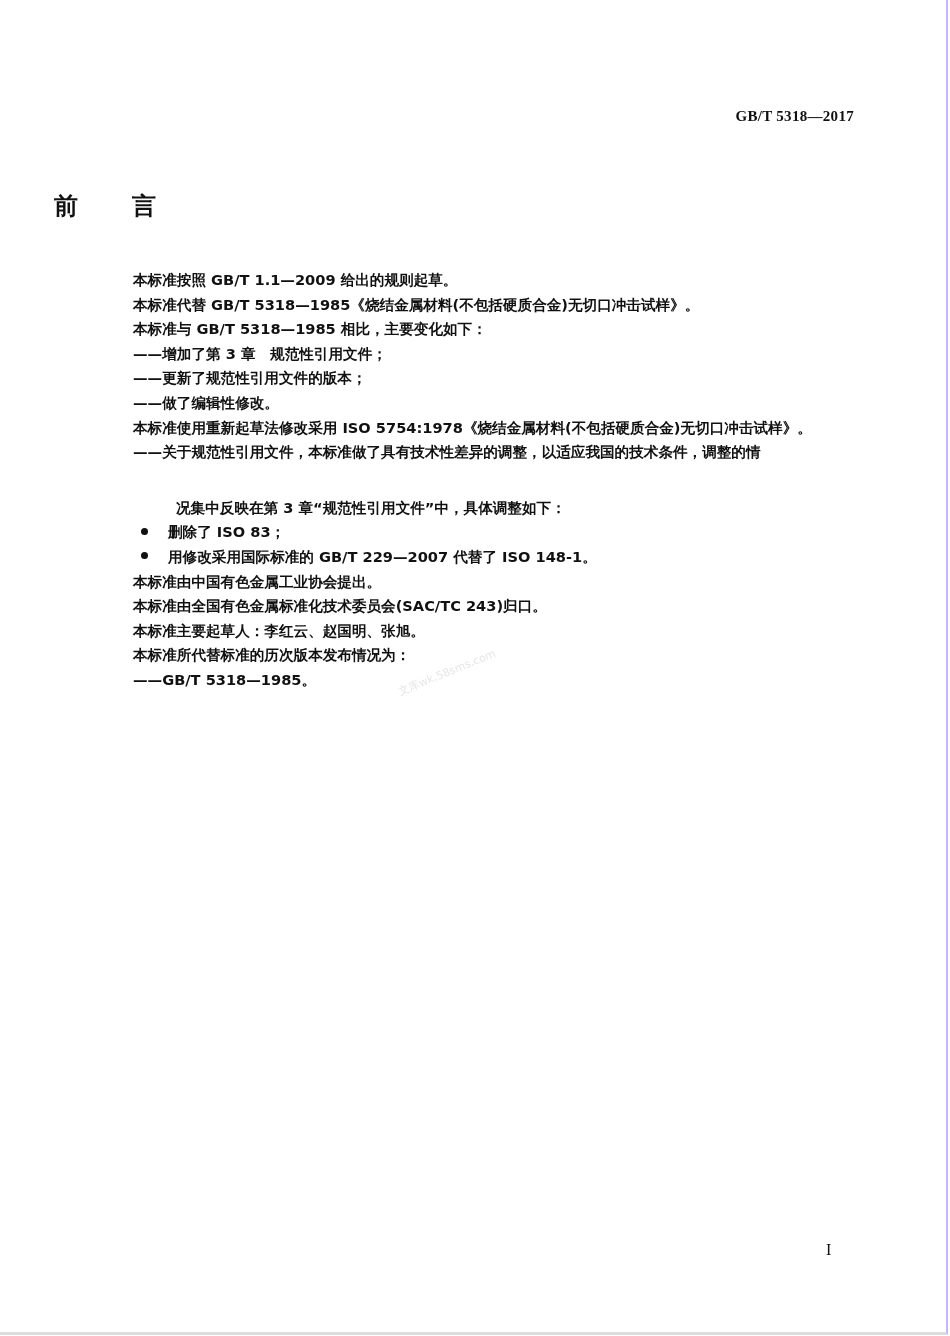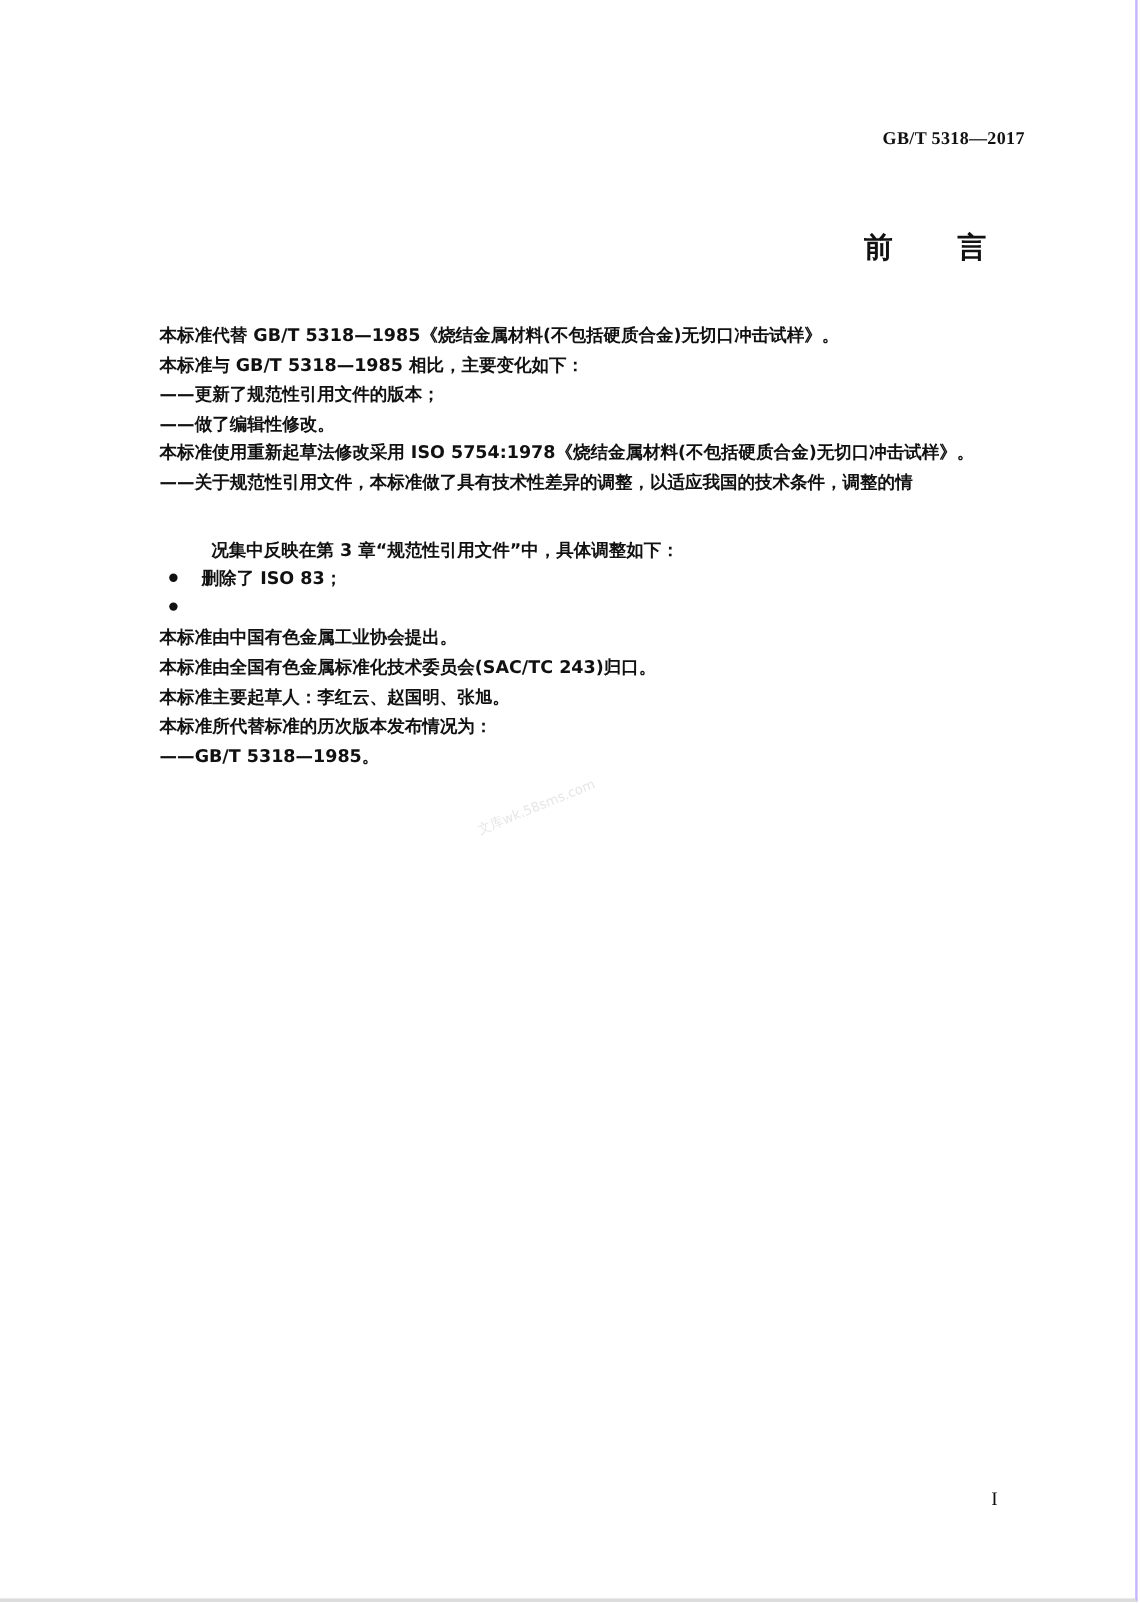--- a/index.html
+++ b/index.html
@@ -32,25 +32,25 @@
       font-family: "Liberation Serif", "DejaVu Serif", serif;
       font-weight: bold;
       font-size: 15px;
       letter-spacing: 0.3px;
     }
     .title {
       position: absolute;
       left: 0;
       width: 876px;
       top: 190px;
-      text-align: right;
+      text-align: left;
       font-weight: bold;
       font-size: 24px;
       letter-spacing: 54px;
-      padding-left: 82px;
+      padding-left: 54px;
       box-sizing: border-box;
     }
     .body-text {
       position: absolute;
       left: 133px;
       top: 268px;
       width: 730px;
       font-size: 14.6px;
       line-height: 24.6px;
     }
@@ -105,32 +105,34 @@
 </head>
 <body>
 
 <div class="page">
 
   <div class="std-code">GB/T 5318—2017</div>
 
   <div class="title">前言</div>
 
   <div class="body-text">
+    <div class="para">本标准按照 GB/T 1.1—2009 给出的规则起草。</div>
     <div class="para">本标准代替 GB/T 5318—1985《烧结金属材料(不包括硬质合金)无切口冲击试样》。</div>
     <div class="para">本标准与 GB/T 5318—1985 相比，主要变化如下：</div>
+    <div class="dash-item">——增加了第 3 章　规范性引用文件；</div>
     <div class="dash-item">——更新了规范性引用文件的版本；</div>
     <div class="dash-item">——做了编辑性修改。</div>
     <div class="para">本标准使用重新起草法修改采用 ISO 5754:1978《烧结金属材料(不包括硬质合金)无切口冲击试样》。</div>
     <div class="dash-item">——关于规范性引用文件，本标准做了具有技术性差异的调整，以适应我国的技术条件，调整的情</div>
     <div class="cont">况集中反映在第 3 章“规范性引用文件”中，具体调整如下：</div>
     <div class="bullet">
       <span class="dot"></span><span>删除了 ISO 83；</span>
     </div>
     <div class="bullet">
-      <span class="dot"></span>
+      <span class="dot"></span><span>用修改采用国际标准的 GB/T 229—2007 代替了 ISO 148-1。</span>
     </div>
     <div class="para">本标准由中国有色金属工业协会提出。</div>
     <div class="para">本标准由全国有色金属标准化技术委员会(SAC/TC 243)归口。</div>
     <div class="para">本标准主要起草人：李红云、赵国明、张旭。</div>
     <div class="para">本标准所代替标准的历次版本发布情况为：</div>
     <div class="dash-item">——GB/T 5318—1985。</div>
   </div>
 
   <div class="watermark">文库wk.58sms.com</div>
 

